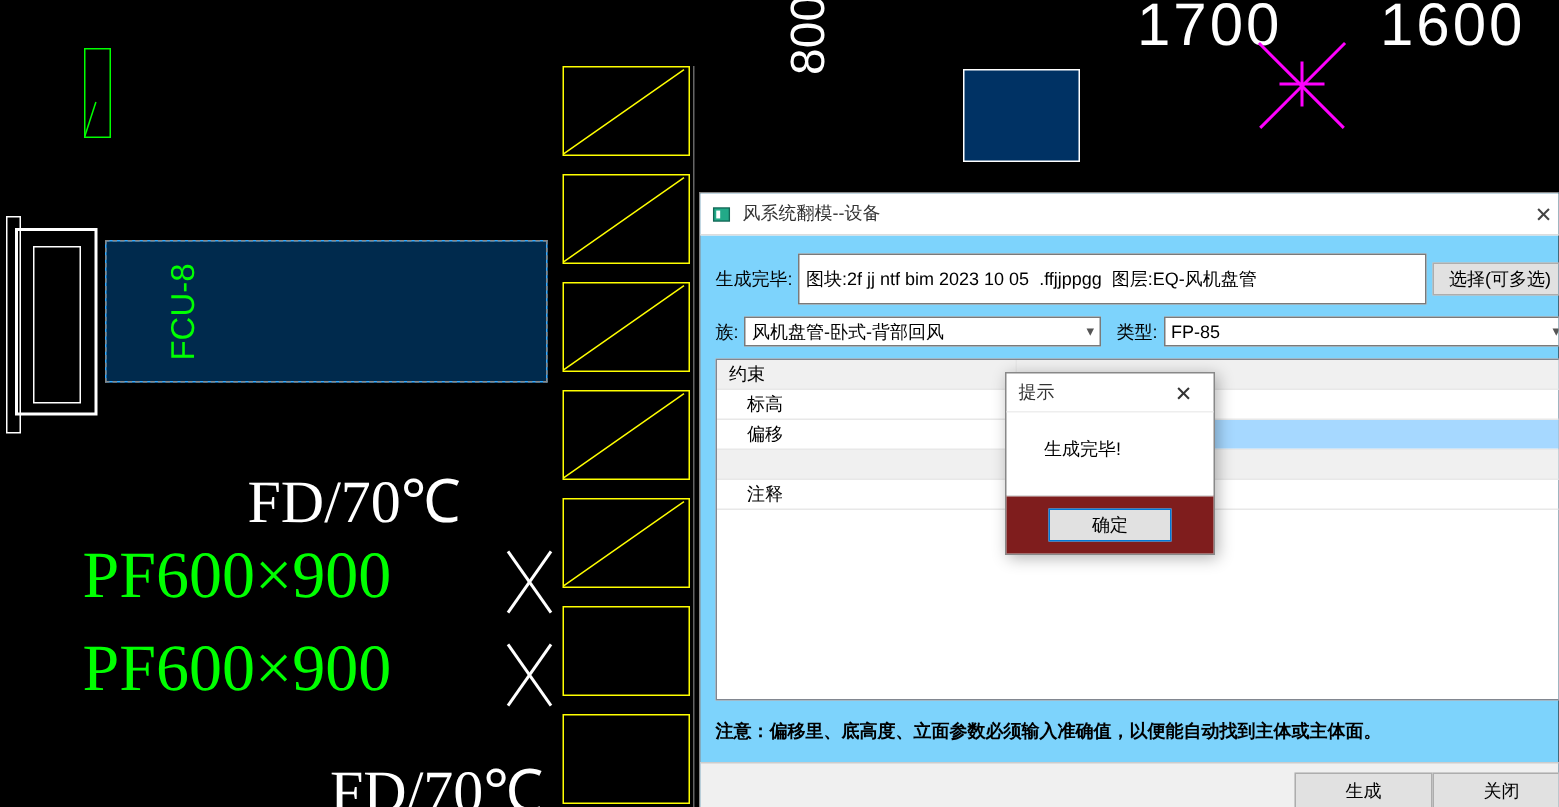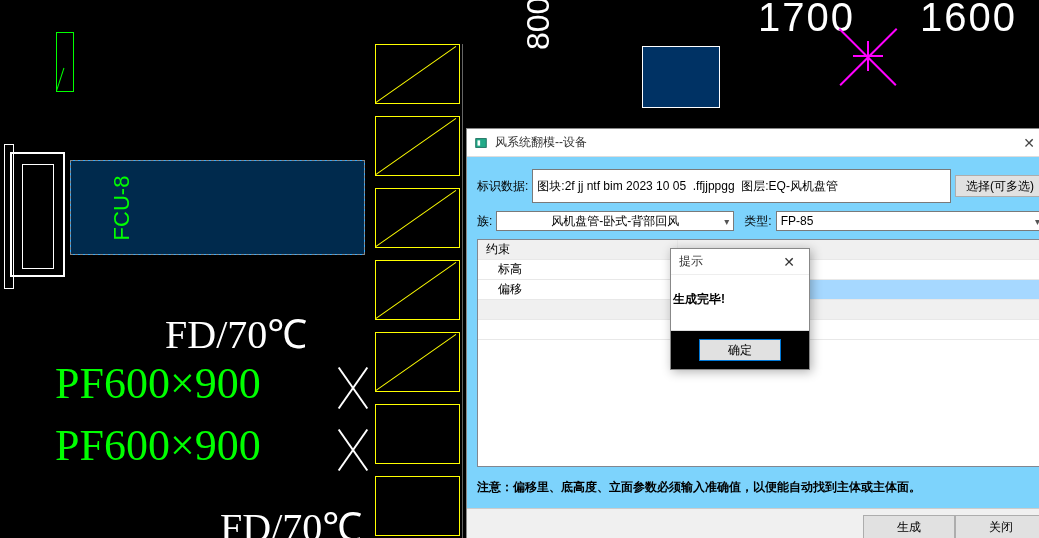--- a/index.html
+++ b/index.html
@@ -202,26 +202,25 @@
     border-bottom: 1px solid #eee;
   }
   .msgbox-title .sp { flex: 1; }
   .msgbox-close {
     width: 24px;
     text-align: center;
     font-size: 14px;
     cursor: pointer;
   }
   .msgbox-body {
-    padding: 16px 10px 22px 2px;
-    font-size: 12px;
-    font-weight: bold;
+    padding: 16px 10px 22px 25px;
+    font-size: 12px;
   }
   .msgbox-footer {
-    background: #000000;
+    background: #7f1d1d;
     border-top: 1px solid #ddd;
     padding: 8px;
     display: flex;
     justify-content: center;
   }
   .msgbox-footer .btn {
     width: 82px;
     height: 22px;
     border: 1px solid #0078d7;
     background: #e1e1e1;
@@ -293,28 +292,28 @@
           <rect x="2" y="3" width="12" height="10" fill="#2a8" stroke="#165" stroke-width="1"></rect>
           <rect x="4" y="5" width="3" height="6" fill="#fff"></rect>
         </svg>
     </span>
     <span class="titlebar-title">风系统翻模--设备</span>
     <span class="titlebar-close">✕</span>
   </div>
 
   <div class="dialog-body">
     <div class="row">
-      <span class="lbl">标识数据:</span>
+      <span class="lbl">生成完毕:</span>
       <input class="input-text" style="flex: 1 1 0%;" value="图块:2f jj ntf bim 2023 10 05  .ffjjppgg  图层:EQ-风机盘管">
       <button class="btn">选择(可多选)</button>
     </div>
 
     <div class="row">
       <span class="lbl">族:</span>
-      <div class="combo" style="width:238px;justify-content:center;">
+      <div class="combo" style="width:238px;">
         <span> 风机盘管-卧式-背部回风</span>
       </div>
       <span class="lbl" style="margin-left:6px;">类型:</span>
       <div class="combo" style="flex:1;">
         <span>FP-85</span>
       </div>
     </div>
 
     <div class="grid">
       <div class="grid-row section">
@@ -326,20 +325,21 @@
         <div class="grid-cell-b"></div>
       </div>
       <div class="grid-row">
         <div class="grid-cell-a indent">偏移</div>
         <div class="grid-cell-b selected"></div>
       </div>
       <div class="grid-row section">
         <div class="grid-cell-b"></div>
       </div>
       <div class="grid-row">
+        <div class="grid-cell-a indent">注释</div>
         <div class="grid-cell-b"></div>
       </div>
     </div>
 
     <div class="notice">
       <b>注意：</b><b>偏移里、底高度、立面参数必须输入准确值，以便能自动找到主体或主体面。</b>
     </div>
   </div>
 
   <div class="dialog-footer">

